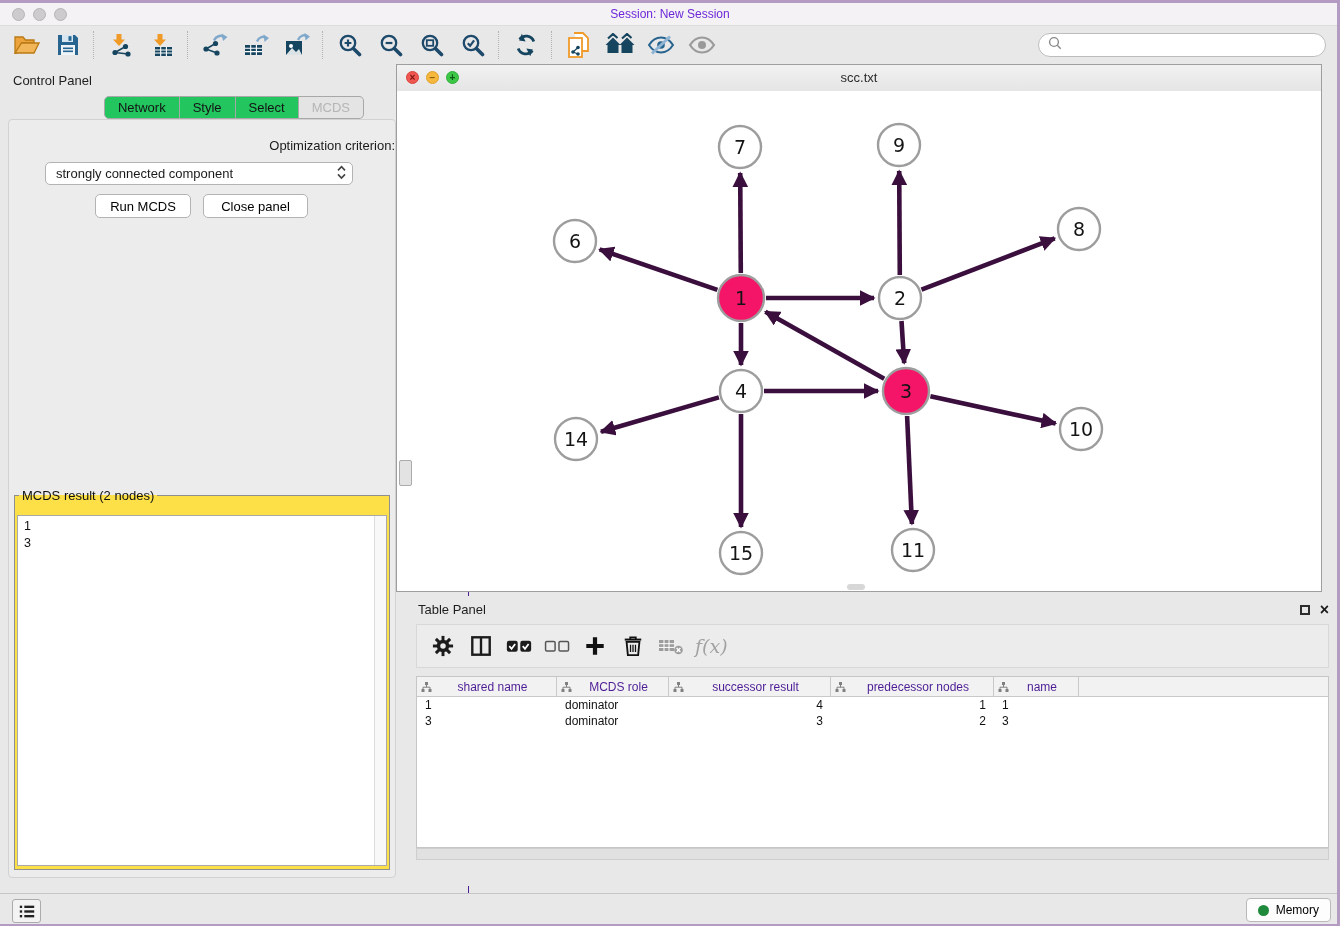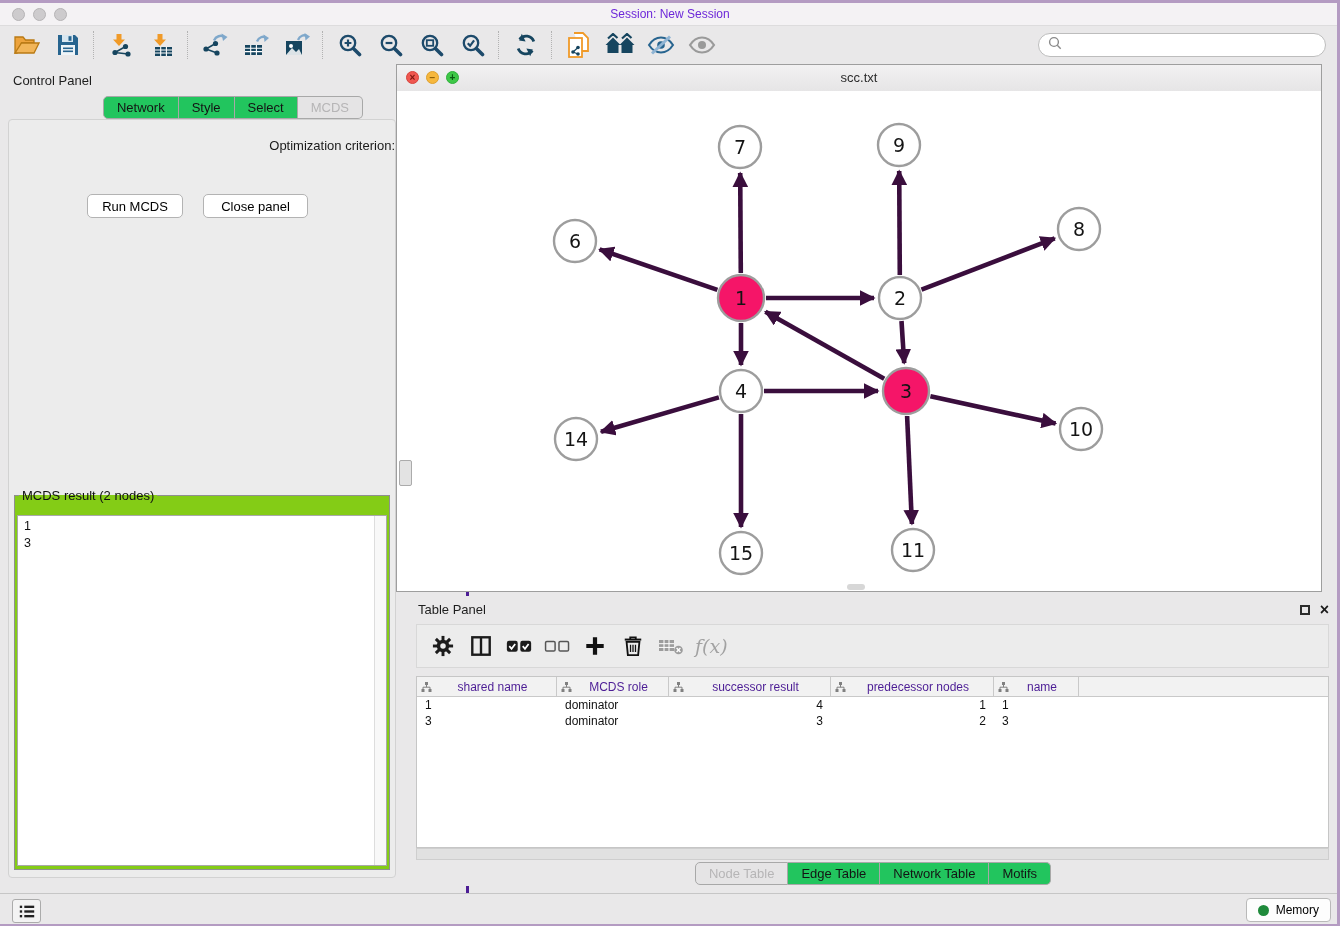--- a/index.html
+++ b/index.html
@@ -23,33 +23,33 @@
   
   .panel-title{font-size:13px;color:#1e1e1e}
   .float-ic{position:absolute;width:10px;height:10px;border:2px solid #2c2c2c;box-sizing:border-box}
   .close-ic{position:absolute;font-size:16px;font-weight:bold;color:#1a1a1a;line-height:14px}
   .tabs{display:flex;justify-content:center}
   .tab{font-size:13px;color:#141414;background:#22c55e;border:1px solid #a8a8a8;border-left:none;padding:3px 13px;line-height:15px;cursor:pointer}
   .tab:first-child{border-left:1px solid #a8a8a8;border-radius:5px 0 0 5px}
   .tab:last-child{border-radius:0 5px 5px 0}
   .tab.active{background:#e5e4e5;color:#b6b5b6}
   
-  #control-panel{position:absolute;left:0;top:64px;width:469px;height:829px;background:#e9e8e9;border-right:3px solid #4c1d95;box-sizing:border-box}
+  #control-panel{position:absolute;left:0;top:64px;width:469px;height:829px;background:#e9e8e9;border-right:1px solid #4c1d95;box-sizing:border-box}
   .cp-header{position:relative;height:32px}
   .cp-header .panel-title{position:absolute;left:13px;top:9px}
   .cp-header .float-ic{right:38px;top:12px}
   .cp-header .close-ic{right:17px;top:10px}
   .cp-content{position:absolute;left:8px;top:55px;width:388px;height:759px;background:#ececec;border:1px solid #d2d2d2;border-radius:4px;box-sizing:border-box}
   .opt-label{text-align:right;margin-top:18px;font-size:13px}
   .select{position:absolute;left:36px;top:42px;width:308px;height:23px;background:#fff;border:1px solid #b3b3b3;border-radius:5px;display:flex;align-items:center;padding:0 6px 0 10px;box-sizing:border-box;font-size:13px;cursor:pointer}
   .sel-text{flex:1}
   .btn{position:absolute;top:74px;height:24px;background:#fff;border:1px solid #b3b3b3;border-radius:5px;font-size:13px;font-family:inherit;cursor:pointer}
-  #run-btn{left:78px;width:96px}
+  #run-btn{left:86px;width:96px}
   #close-btn{left:194px;width:105px}
-  fieldset.result{position:absolute;left:5px;top:368px;width:376px;height:382px;margin:0;padding:0;border:1px solid #8f8f8f;background:#84cc16;box-sizing:border-box}
+  fieldset.result{position:absolute;left:5px;top:368px;width:376px;height:382px;margin:0;padding:0;border:1px solid #8f8f8f;background:#fde047;box-sizing:border-box}
   fieldset.result legend{font-size:13px;margin-left:4px;padding:0 3px;color:#111}
   .result-box{position:absolute;left:2px;right:2px;top:12px;bottom:3px;background:#fff;border:1px solid #a9a9a9}
   .result-sb{position:absolute;top:0;right:0;width:11px;height:100%;background:#f8f8f8;border-left:1px solid #ddd}
   .result-lines{padding:2px 6px;font-size:12.5px;line-height:17px;color:#111}
   .v-handle{position:absolute;left:399px;top:460px;width:11px;height:24px;background:#e3e3e3;border:1px solid #ababab;border-radius:2px;z-index:5}
   
   #network-window{position:absolute;left:396px;top:64px;width:926px;height:528px;background:#fff;border:1px solid #9e9e9e;box-sizing:border-box}
   .nw-titlebar{position:relative;height:26px;background:linear-gradient(#f2f1f2,#e6e5e6);border-bottom:1px solid #bdbcbd}
   .traffic{position:absolute;left:9px;top:6px;display:flex;gap:7px}
   .tl{width:13px;height:13px;border-radius:50%;box-sizing:border-box;font-size:10px;font-weight:bold;text-align:center;line-height:11px;cursor:pointer}
@@ -256,20 +256,29 @@
     <span class="close-ic">×</span>
   </div>
   <div class="tabs">
       <span class="tab">Network</span>
       <span class="tab">Style</span>
       <span class="tab">Select</span>
       <span class="tab active">MCDS</span>
     </div>
   <div class="cp-content">
     <div class="opt-label">Optimization criterion:</div>
+    <div class="select">
+      <span class="sel-text">strongly connected component</span>
+      <span>
+        <svg width="9" height="15" viewBox="0 0 9 15">
+            <path d="M1 5.4L4.5 1.7 8 5.4" fill="none" stroke="#444" stroke-width="1.6"></path>
+            <path d="M1 9.4L4.5 13.1 8 9.4" fill="none" stroke="#444" stroke-width="1.6"></path>
+          </svg>
+      </span>
+    </div>
     <button class="btn" id="run-btn">Run MCDS</button>
     <button class="btn" id="close-btn">Close panel</button>
     <fieldset class="result">
       <legend>MCDS result (2 nodes)</legend>
       <div class="result-box">
         <div class="result-lines">
             <div class="result-line">1</div>
             <div class="result-line">3</div>
           </div>
         <div class="result-sb"></div>
@@ -494,28 +503,20 @@
         <div class="tr">
           <div class="td" style="width: 140px; text-align: left;">3</div>
           <div class="td" style="width: 112px; text-align: left;">dominator</div>
           <div class="td" style="width: 162px; text-align: right;">3</div>
           <div class="td" style="width: 163px; text-align: right;">2</div>
           <div class="td" style="width: 85px; text-align: left;">3</div>
         </div>
       </div>
   </div>
   <div class="tp-scroll"></div>
-  <div class="tp-tabs">
-    <div class="tabs">
-        <span class="tab active">Node Table</span>
-        <span class="tab">Edge Table</span>
-        <span class="tab">Network Table</span>
-        <span class="tab">Motifs</span>
-      </div>
-  </div>
 </div>
 
 <div id="statusbar">
   <span class="list-btn">
     <svg width="18" height="15" viewBox="0 0 20 16">
         <g fill="#222">
           <rect x="2" y="1.5" width="2.6" height="2.6"></rect>
           <rect x="7" y="1.5" width="11" height="2.6"></rect>
           <rect x="2" y="6.7" width="2.6" height="2.6"></rect>
           <rect x="7" y="6.7" width="11" height="2.6"></rect>

